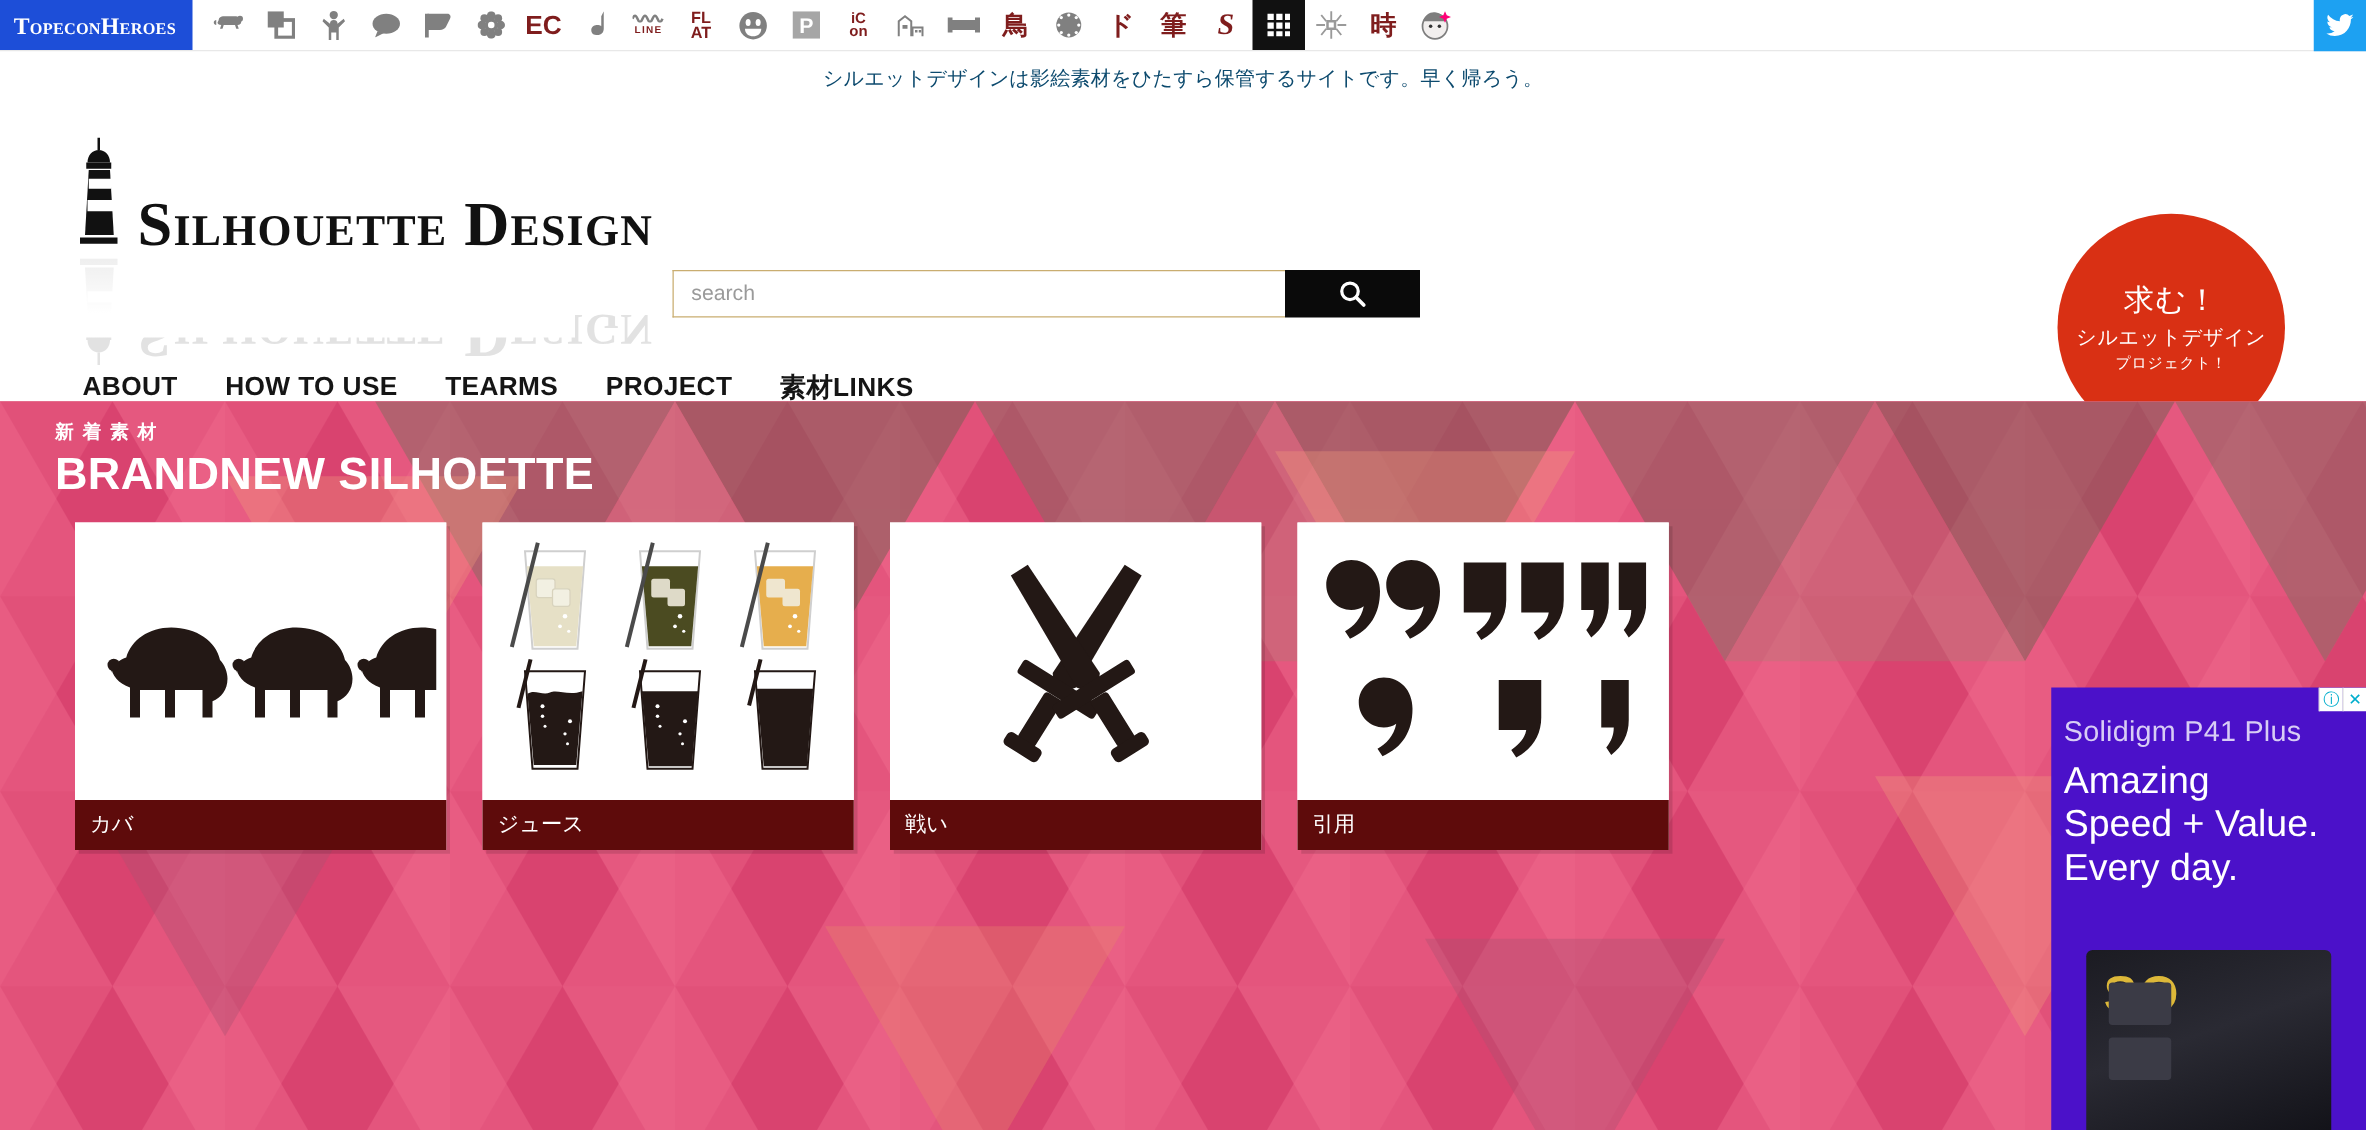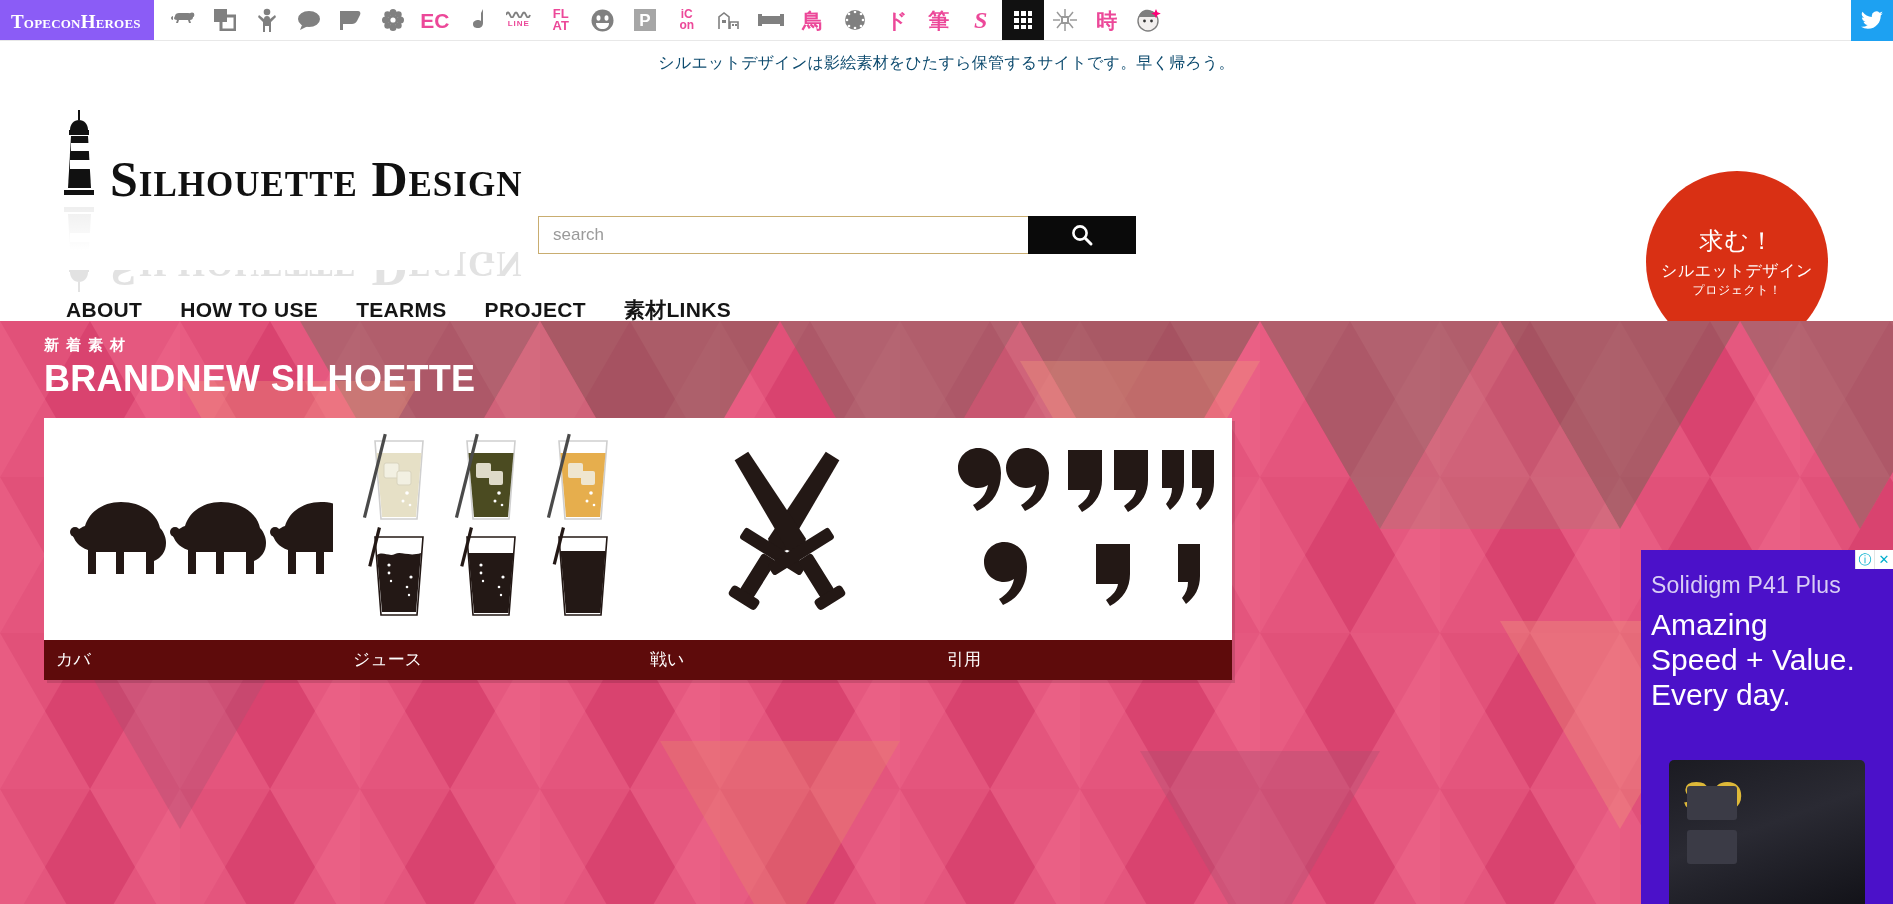--- a/index.html
+++ b/index.html
@@ -13,42 +13,42 @@
   
   .topbar {
     position: relative;
     height: 41px;
     background: #ffffff;
     display: flex;
     align-items: stretch;
     border-bottom: 1px solid #e8e8e8;
   }
   .tph-logo {
-    background: #8b5cf6;
+    background: #1d4ed8;
     color: #ffffff;
     display: flex; align-items: center;
     padding: 4px 13px 0 11px;
     font-size: 19px;
     font-weight: bold;
     letter-spacing: .2px;
     font-family: "Liberation Serif", serif;
     font-variant: small-caps;
     white-space: nowrap;
   }
   .tph-icons {
     display: flex; align-items: center;
     gap: 0px;
     padding-left: 8px;
     flex: 1;
     overflow: hidden;
   }
   .tph-ico {
     width: 42px; height: 41px;
     display: flex; align-items: center; justify-content: center;
-    color: #ec4899;
+    color: #7f1d1d;
     font-size: 21px;
     font-weight: bold;
     line-height: 1;
     flex: 0 0 auto;
   }
   .tph-ico svg { display: block; }
   .tph-ico.boxed { background: #111; color: #fff; }
   .tph-ico.stack {
     flex-direction: column;
     font-size: 12px;
@@ -193,22 +193,23 @@
     font-weight: bold;
     margin-bottom: 3px;
   }
   .hero-title {
     font-size: 36px;
     font-weight: bold;
     letter-spacing: .3px;
   }
   .cards {
     position: absolute;
-    left: 44px; top: 97px;
+    left: 60px; top: 97px;
     display: flex;
+    gap: 29px;
   }
   .card {
     width: 297px;
     background: #fff;
     box-shadow: 3px 3px 0 rgba(0,0,0,.12);
   }
   .card-img {
     height: 222px;
     background: #fff;
     position: relative;

